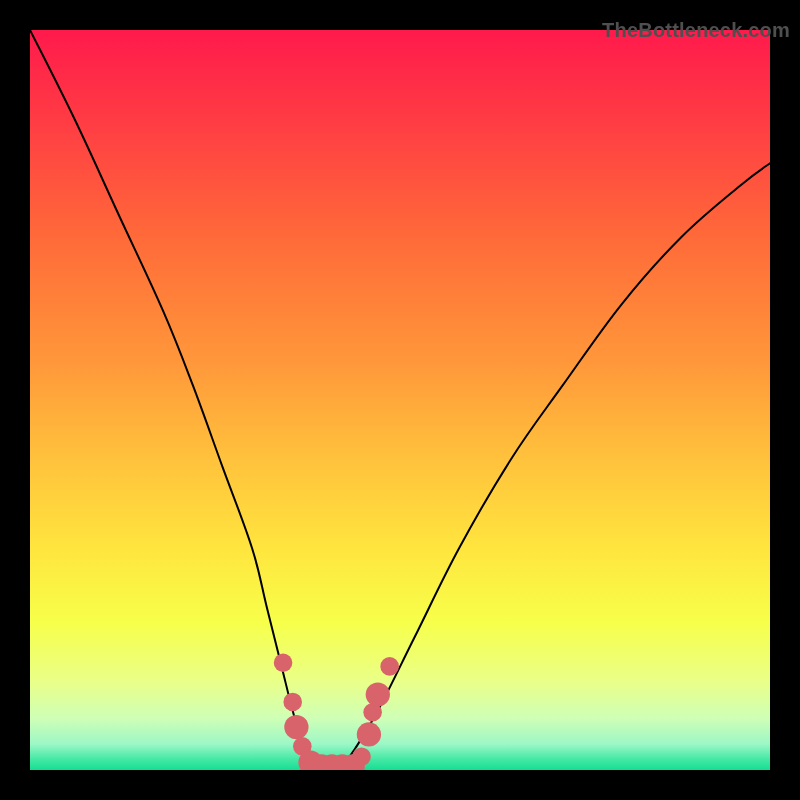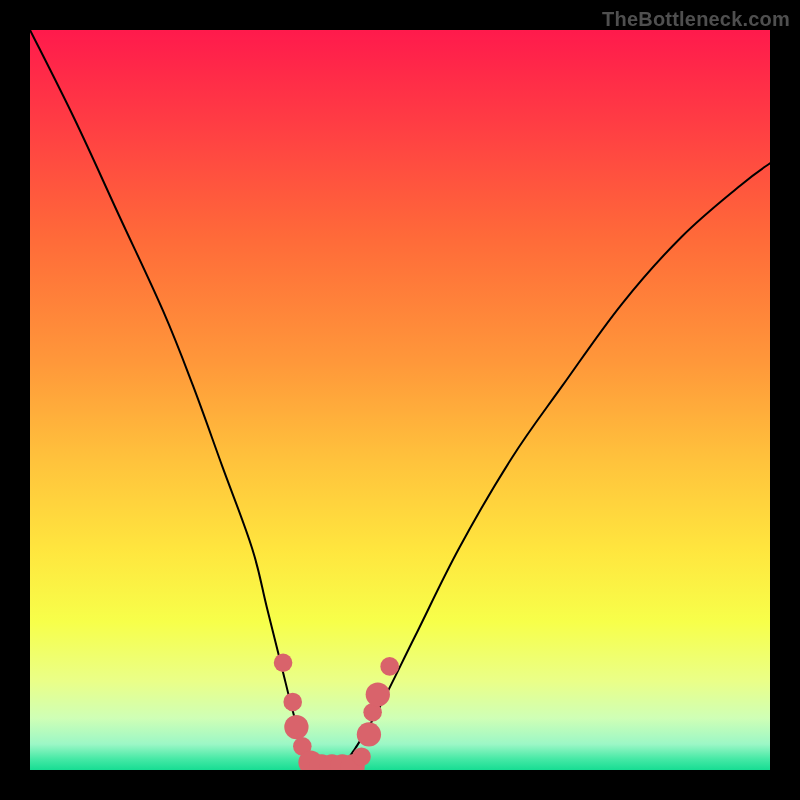--- a/index.html
+++ b/index.html
@@ -5,21 +5,21 @@
   * { margin: 0; padding: 0; box-sizing: border-box; }
   html, body { width: 800px; height: 800px; overflow: hidden; background: #000; }
   .frame {
     position: relative;
     width: 800px;
     height: 800px;
     background: #000;
   }
   .watermark {
     position: absolute;
-    top: 8px;
+    top: 19px;
     right: 10px;
     color: #4f4f4f;
     font-family: Arial, Helvetica, sans-serif;
     font-size: 20px;
     font-weight: bold;
     letter-spacing: 0.2px;
     z-index: 5;
   }
   .plot-area {
     position: absolute;

